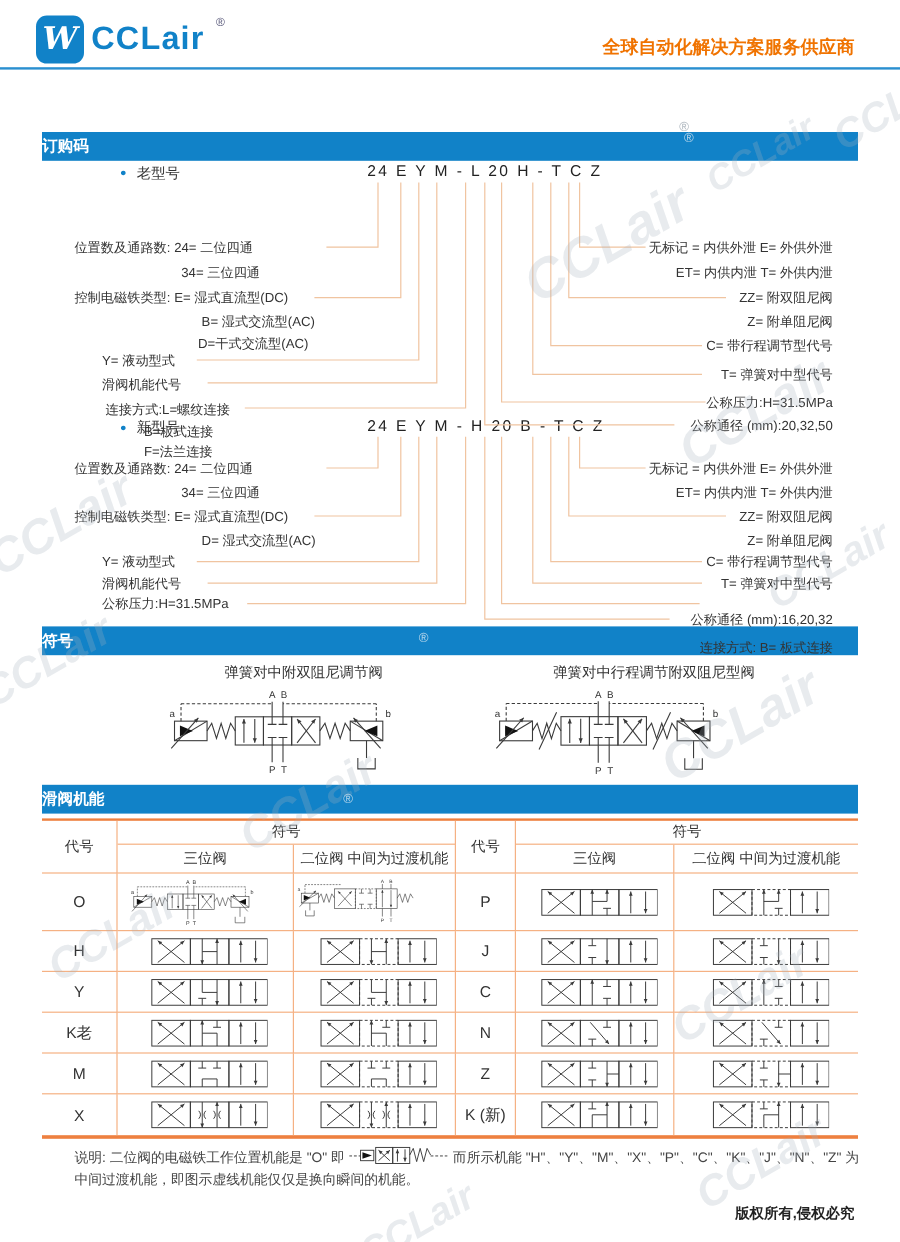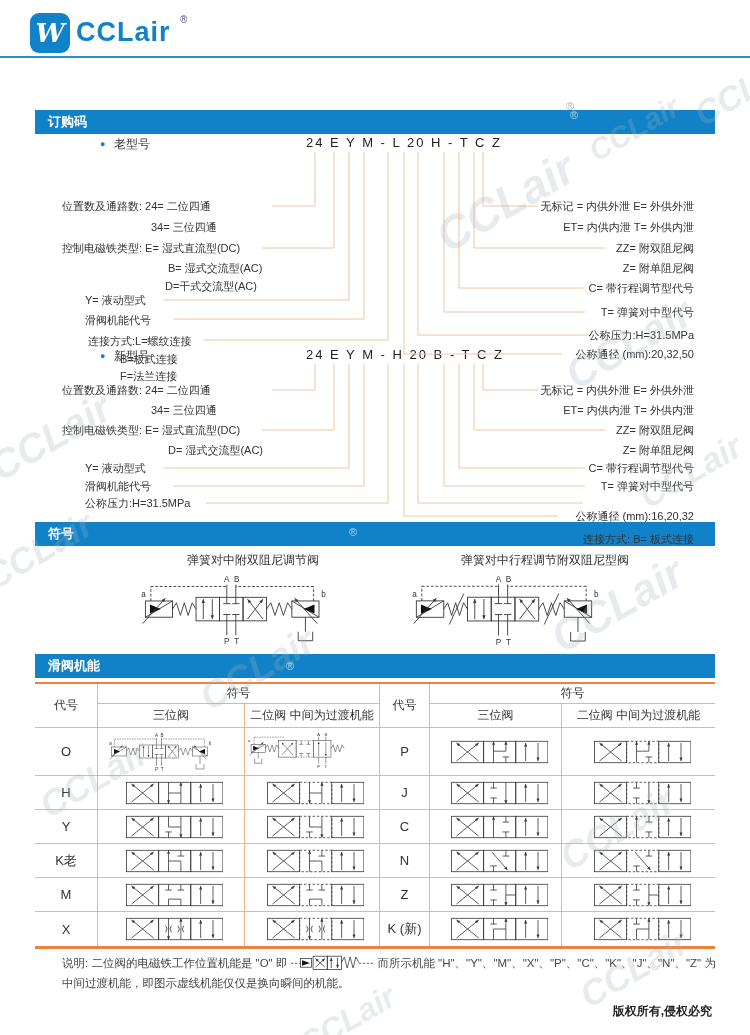--- a/index.html
+++ b/index.html
@@ -10,21 +10,21 @@
   .logo-box{position:absolute;left:30px;top:13px;width:40px;height:40px;background:#1182c8;border-radius:9px;
             display:flex;align-items:center;justify-content:center;}
   .logo-glyph{color:#fff;font-size:26px;font-style:italic;font-weight:bold;font-family:"DejaVu Serif",serif;}
   .brand{position:absolute;left:76px;top:17px;font-size:27px;font-weight:bold;color:#1182c8;letter-spacing:1px;}
   .brand-reg{position:absolute;left:180px;top:14px;font-size:10px;color:#557;}
   .slogan{position:absolute;right:38px;top:30px;font-size:15px;font-weight:bold;color:#f07300;}
   .hdr-line{position:absolute;left:0;top:56px;width:750px;height:2px;
             background:linear-gradient(90deg,#9fccе8,#1182c8 15%,#1182c8 85%,#b8daef);background-color:#2a8fd0;}
   
   .bar{position:absolute;left:35px;width:680px;height:24px;background:#1182c8;color:#fff;
-       font-size:13px;font-weight:bold;line-height:24px;padding-left:13px;box-sizing:border-box;}
+       font-size:13px;font-weight:bold;line-height:24px;box-sizing:border-box;}
   
   .olabel{position:absolute;font-size:11px;color:#333;white-space:nowrap;}
   .olabel.r{right:56px;}
   .bullet{position:absolute;color:#1182c8;font-size:9px;}
   .mtitle{position:absolute;font-size:12px;color:#333;}
   .mcode{position:absolute;font-size:13px;color:#222;letter-spacing:2px;white-space:nowrap;}
   
   .sym-title{position:absolute;font-size:12px;color:#333;white-space:nowrap;}
   
   .spool{position:absolute;left:35px;top:682px;width:680px;display:grid;
@@ -53,20 +53,21 @@
 </head>
 <body>
 
 <div class="page">
 
   <div class="logo-box">
     <span class="logo-glyph">W</span>
   </div>
   <div class="brand">CCLair</div>
   <div class="brand-reg">®</div>
+  <div class="slogan">全球自动化解决方案服务供应商</div>
   <div class="hdr-line"></div>
 
   <div class="bar" style="top:110px;">
     <span>订购码</span>
   </div>
   <div class="bar" style="top:522px;">
     <span>符号</span>
   </div>
   <div class="bar" style="top:654px;">
     <span>滑阀机能</span>

